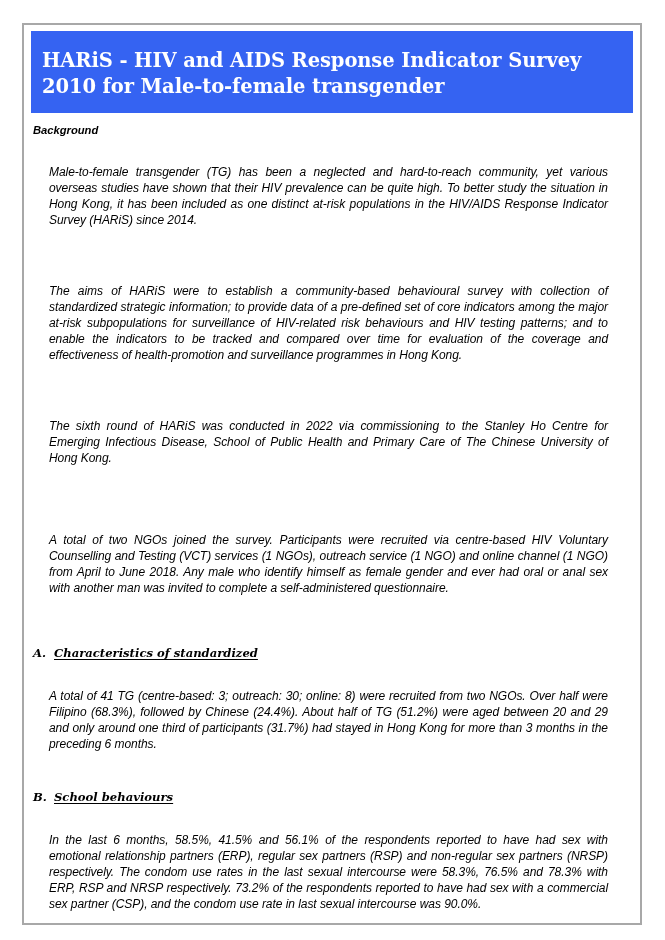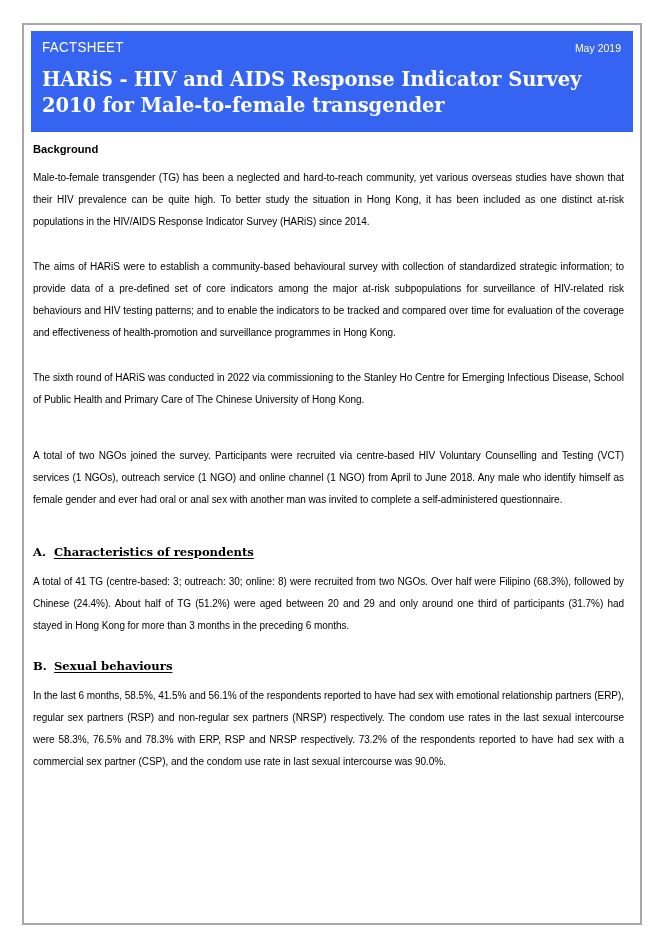--- a/index.html
+++ b/index.html
@@ -66,36 +66,37 @@
     font-family: "DejaVu Serif", "Liberation Serif", serif;
     font-weight: bold;
     font-size: 19.5px;
     line-height: 1.33;
     letter-spacing: -0.1px;
   }
 
   
   .content {
     padding: 11px 16px 0 9px;
+    font-style: italic;
   }
   .h2 {
     font-family: "Liberation Sans", sans-serif;
     font-size: 11.2px;
     font-weight: bold;
     color: #000000;
     margin: 0;
   }
   .para {
     font-family: "Liberation Sans", sans-serif;
-    font-size: 10px;
+    font-size: 12px;
     font-weight: 400;
     color: #000000;
     text-align: justify;
-    line-height: 22px;
-    margin: 0;
+    line-height: 16px;
+    margin: 16px;
     letter-spacing: -0.05px;
   }
 
   .gap-para  { height: 23px; }
   .gap-head  { height: 22px; }
   .gap-small { height: 12px; }
 
   .sub-head {
     font-family: "DejaVu Serif", "Liberation Serif", serif;
     font-size: 11.6px;
@@ -114,24 +115,20 @@
     text-decoration: underline;
     text-underline-offset: 2px;
   }
 </style>
 </head>
 <body>
 
 <div class="page">
 
   <div class="banner">
-    <div class="banner-top">
-      <div class="factsheet-label">FACTSHEET</div>
-      <div class="banner-date">May 2019</div>
-    </div>
     <div class="banner-title">HARiS - HIV and AIDS Response Indicator Survey 2010 for Male-to-female transgender</div>
   </div>
 
   <div class="content">
 
     <div class="h2">Background</div>
     <div class="gap-small"></div>
     <p class="para">Male-to-female transgender (TG) has been a neglected and hard-to-reach community, yet various overseas studies have shown that their HIV prevalence can be quite high. To better study the situation in Hong Kong, it has been included as one distinct at-risk populations in the HIV/AIDS Response Indicator Survey (HARiS) since 2014.</p>
     <div class="gap-para"></div>
     <p class="para">The aims of HARiS were to establish a community-based behavioural survey with collection of standardized strategic information; to provide data of a pre-defined set of core indicators among the major at-risk subpopulations for surveillance of HIV-related risk behaviours and HIV testing patterns; and to enable the indicators to be tracked and compared over time for evaluation of the coverage and effectiveness of health-promotion and surveillance programmes in Hong Kong.</p>
@@ -142,28 +139,28 @@
 
     <div class="gap-small"></div>
     <p class="para">A total of two NGOs joined the survey.  Participants were recruited via centre-based HIV Voluntary Counselling and Testing (VCT) services (1 NGOs), outreach service (1 NGO) and online channel (1 NGO) from April to June 2018. Any male who identify himself as female gender and ever had oral or anal sex with another man was invited to complete a self-administered questionnaire.</p>
 
     <div class="gap-head"></div>
 
     <div class="gap-small"></div>
 
     <div class="sub-head">
       <span class="marker">A.</span>
-      <span class="sub-title">Characteristics of respondents</span>
+      <span class="sub-title">Characteristics of standardized</span>
     </div>
     <div class="gap-small"></div>
     <p class="para">A total of 41 TG (centre-based: 3; outreach: 30; online: 8) were recruited from two NGOs. Over half were Filipino (68.3%), followed by Chinese (24.4%). About half of TG (51.2%) were aged between 20 and 29 and only around one third of participants (31.7%) had stayed in Hong Kong for more than 3 months in the preceding 6 months.</p>
 
     <div class="gap-head"></div>
 
     <div class="sub-head">
       <span class="marker">B.</span>
-      <span class="sub-title">Sexual behaviours</span>
+      <span class="sub-title">School behaviours</span>
     </div>
     <div class="gap-small"></div>
     <p class="para">In the last 6 months, 58.5%, 41.5% and 56.1% of the respondents reported to have had sex with emotional relationship partners (ERP), regular sex partners (RSP) and non-regular sex partners (NRSP) respectively. The condom use rates in the last sexual intercourse were 58.3%, 76.5% and 78.3% with ERP, RSP and NRSP respectively.  73.2% of the respondents reported to have had sex with a commercial sex partner (CSP), and the condom use rate in last sexual intercourse was 90.0%.</p>
 
   </div>
 </div>
 
 </body></html>

